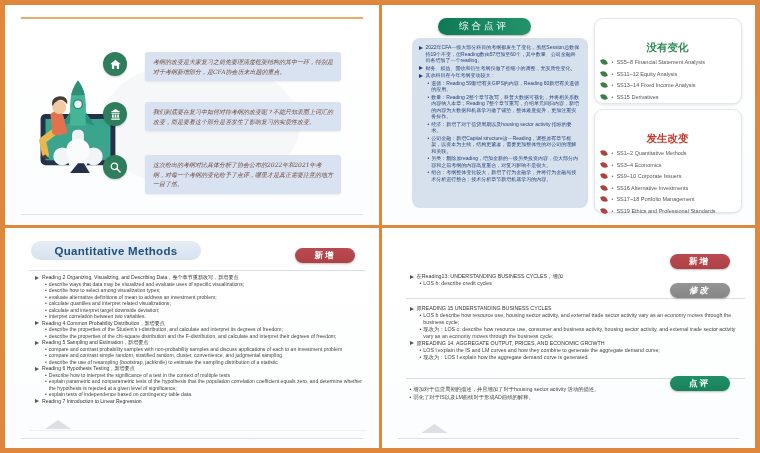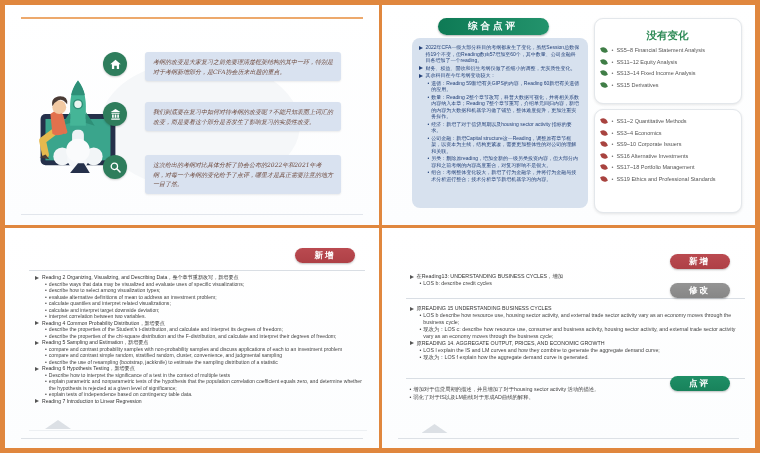--- a/index.html
+++ b/index.html
@@ -15,52 +15,52 @@
   .s1-topline{position:absolute;left:16px;right:16px;top:12px;height:2px;background:#E9975049;background:#EA9A52;opacity:.85;}
   .s1-bottomline{position:absolute;left:16px;right:16px;bottom:10px;height:1px;background:#E2E6EC;}
   .s1-cloud{position:absolute;left:95px;top:55px;width:200px;height:130px;background:#F5F7F9;border-radius:50%;}
   .s1-illus{position:absolute;left:8px;top:48px;width:128px;height:128px;}
   .s1-row{position:absolute;left:98px;display:flex;align-items:flex-start;}
   .circle-icon{width:24px;height:24px;border-radius:50%;background:#2E7D5C;display:flex;align-items:center;justify-content:center;flex-shrink:0;margin-right:18px;box-shadow:0 1px 2px rgba(0,0,0,.2);}
   .circle-icon svg{width:13px;height:13px;}
   .s1-box{width:196px;background:#D9E2F0;border-radius:3px;padding:5px 8px;font-size:6px;line-height:1.6;color:#6E4A3E;font-family:"DejaVu Serif",serif;font-style:italic;box-shadow:0 1px 2px rgba(0,0,0,.08);}
 
   
-  .s2-pill{position:absolute;left:56px;top:13px;width:111px;height:17px;border-radius:9px;
+  .s2-pill{position:absolute;left:56px;top:13px;width:93px;height:17px;border-radius:9px;
     background:linear-gradient(90deg,#0E7A55,#23936C);display:flex;align-items:center;justify-content:center;
-    color:#fff;font-weight:bold;font-size:9.5px;letter-spacing:3px;box-shadow:0 1px 2px rgba(0,0,0,.3);}
+    color:#fff;font-weight:normal;font-size:9.5px;letter-spacing:3px;box-shadow:0 1px 2px rgba(0,0,0,.3);}
   .s2-panel{position:absolute;left:30px;top:33px;width:176px;height:170px;background:#D7E1EE;border-radius:8px;
     padding:6px 7px;color:#24427A;font-size:5px;line-height:1.3;overflow:hidden;}
   .b1{display:flex;align-items:flex-start;margin-bottom:1px;}
   .b2{display:flex;align-items:flex-start;padding-left:9px;margin-bottom:1px;}
   .arr{width:0;height:0;border-top:2.5px solid transparent;border-bottom:2.5px solid transparent;border-left:4px solid #24427A;display:inline-block;margin:1.5px 3px 0 0;flex-shrink:0;}
   .dot{margin-right:2px;flex-shrink:0;}
   .s2-side{position:absolute;left:212px;top:0;width:148px;}
-  .side-card{position:absolute;left:0;width:148px;background:#fff;border:1px solid #E3E7EB;border-radius:9px;box-shadow:0 1px 3px rgba(0,0,0,.10);padding:8px 6px;}
+  .side-card{position:absolute;left:0;width:148px;background:#fff;border:1px solid #E3E7EB;border-radius:9px;box-shadow:0 1px 3px rgba(0,0,0,.10);padding:20px 6px;}
   .card-unchanged{top:13px;height:86px;}
   .card-changed{top:104px;height:104px;}
   .side-title{text-align:center;font-weight:bold;font-size:10.5px;margin:2px 0 4px 0;font-family:"Liberation Sans",sans-serif;}
   .side-title.green{color:#2E8B57;}
   .side-title.red{color:#C0392B;}
   .side-item{display:flex;align-items:center;font-size:5.5px;color:#555;margin-bottom:5.5px;}
   .leaf{width:6px;height:6px;display:inline-block;border-radius:0 70% 0 70%;transform:rotate(-20deg);margin-right:5px;flex-shrink:0;}
   .leaf.green-leaf{background:#3F7D46;}
   .leaf.red-leaf{background:#A8433F;}
   .side-dot{margin-right:3px;color:#777;}
 
   
   .title-pill{position:absolute;left:26px;top:13px;width:170px;height:19px;border-radius:10px;
     background:linear-gradient(180deg,#E5EDF6,#D7E2EF);display:flex;align-items:center;justify-content:center;
     color:#1F4E79;font-weight:bold;font-size:11.5px;letter-spacing:.3px;}
   .ribbon{position:absolute;width:60px;height:15px;border-radius:8px;display:flex;align-items:center;justify-content:center;
     color:#fff;font-weight:bold;font-size:8.5px;letter-spacing:2px;box-shadow:0 1px 2px rgba(0,0,0,.25);}
   .ribbon::after{content:"";position:absolute;top:12px;right:8px;border:9px solid transparent;border-top-width:9px;z-index:-1;}
   .rb-red{background:linear-gradient(180deg,#BA4A50,#AE4046);}
   .rb-red::after{border-top-color:#93333B;}
-  .rb-gray{background:linear-gradient(180deg,#949494,#868686);}
+  .rb-gray{background:linear-gradient(180deg,#949494,#868686);font-style:italic;}
   .rb-gray::after{border-top-color:#6F6F6F;}
   .rb-green{background:linear-gradient(180deg,#1F8F66,#18825B);}
   .rb-green::after{border-top-color:#0F6B49;}
   .hr{position:absolute;height:1px;background:#D9DEE4;}
   .content{position:absolute;color:#3A3A3A;font-size:5.1px;line-height:1.28;}
   .r-title{display:flex;align-items:flex-start;color:#333;}
   .r-title .arr{border-left-color:#555;}
   .pt{display:flex;align-items:flex-start;padding-left:10px;color:#444;}
   .pdot{margin-right:2px;flex-shrink:0;}
   .chev{position:absolute;left:40px;width:26px;height:9px;background:#DCE0E5;clip-path:polygon(50% 0,100% 100%,0 100%);}
@@ -208,20 +208,21 @@
             </div>
 
             <div class="side-item">
               <span class="leaf green-leaf"></span>
               <span class="side-dot">•</span>
               <span>SS15 Derivatives</span>
             </div>
           </div>
       </div>
       <div class="side-card card-changed">
+        <div class="side-title red">发生改变</div>
         <div>
 
             <div class="side-item">
               <span class="leaf red-leaf"></span>
               <span class="side-dot">•</span>
               <span>SS1~2 Quantitative Methods</span>
             </div>
 
             <div class="side-item">
               <span class="leaf red-leaf"></span>
@@ -251,20 +252,23 @@
               <span class="leaf red-leaf"></span>
               <span class="side-dot">•</span>
               <span>SS19 Ethics and Professional Standards</span>
             </div>
           </div>
       </div>
     </aside>
   </section>
 
   <section class="slide">
+    <div class="title-pill">
+      <span>Quantitative Methods</span>
+    </div>
     <div class="ribbon rb-red" style="left:290px;top:20px;">
       <span>新增</span>
     </div>
     <div class="hr" style="left:24px;right:14px;top:42px;"></div>
 
     <div class="content" style="left:30px;top:46px;right:10px;bottom:22px;overflow:hidden;">
 
         <div class="reading">
           <div class="r-title">
             <span class="arr"></span>

